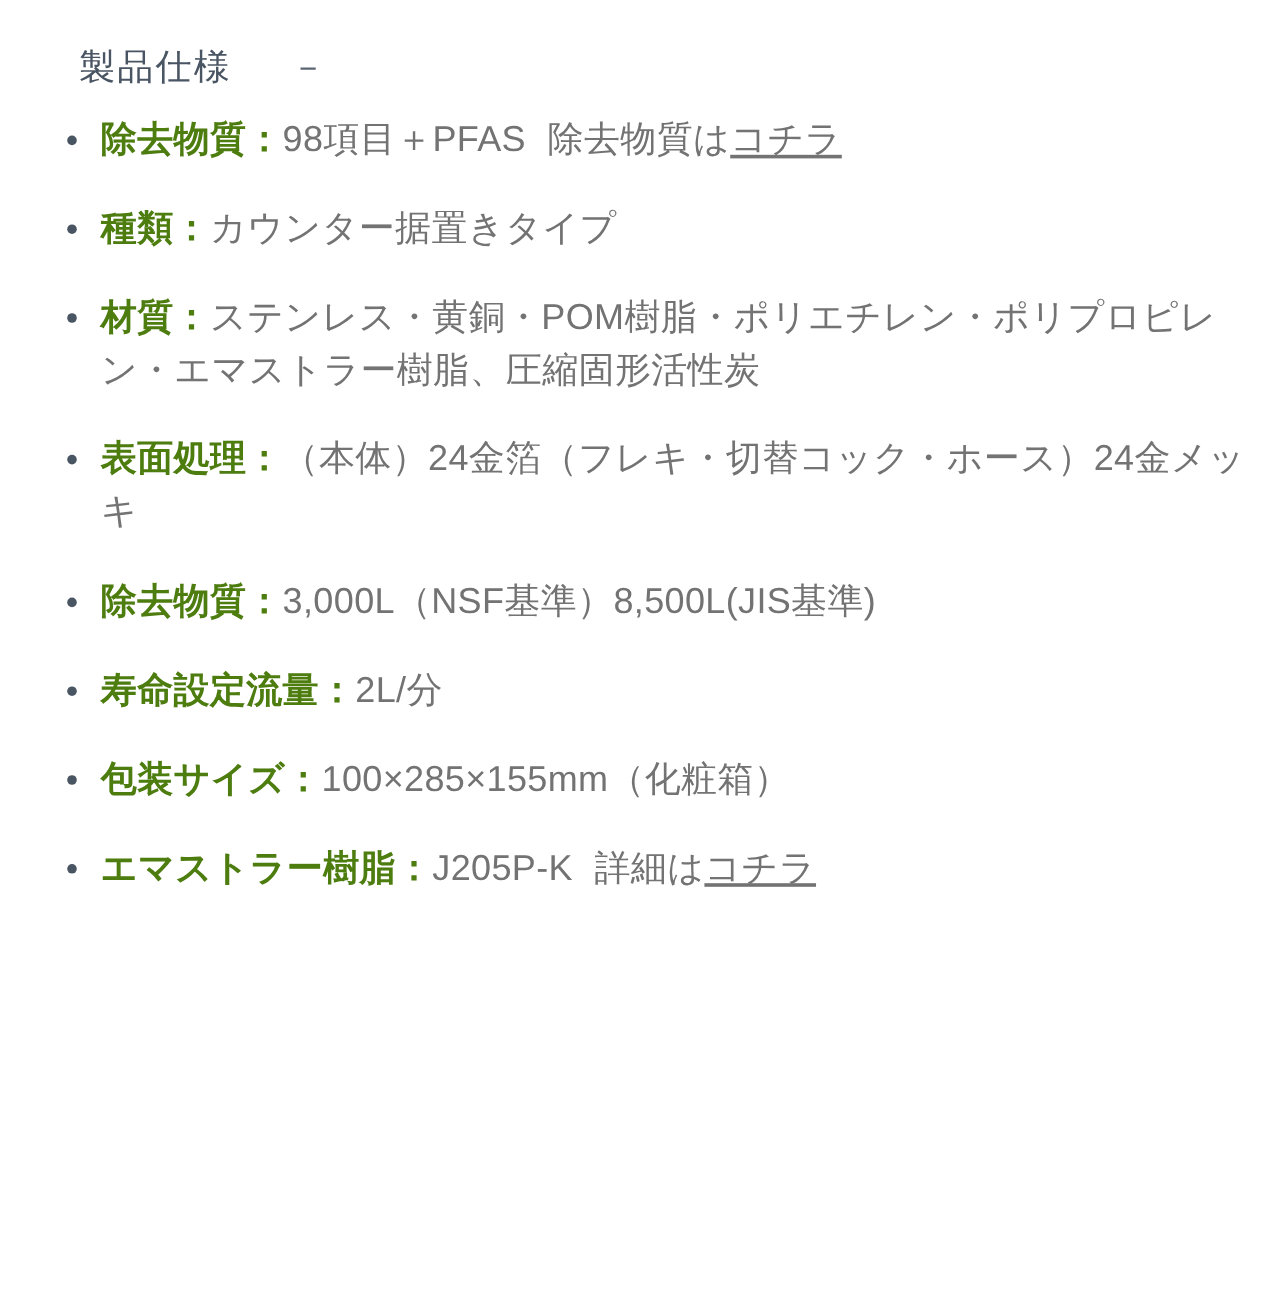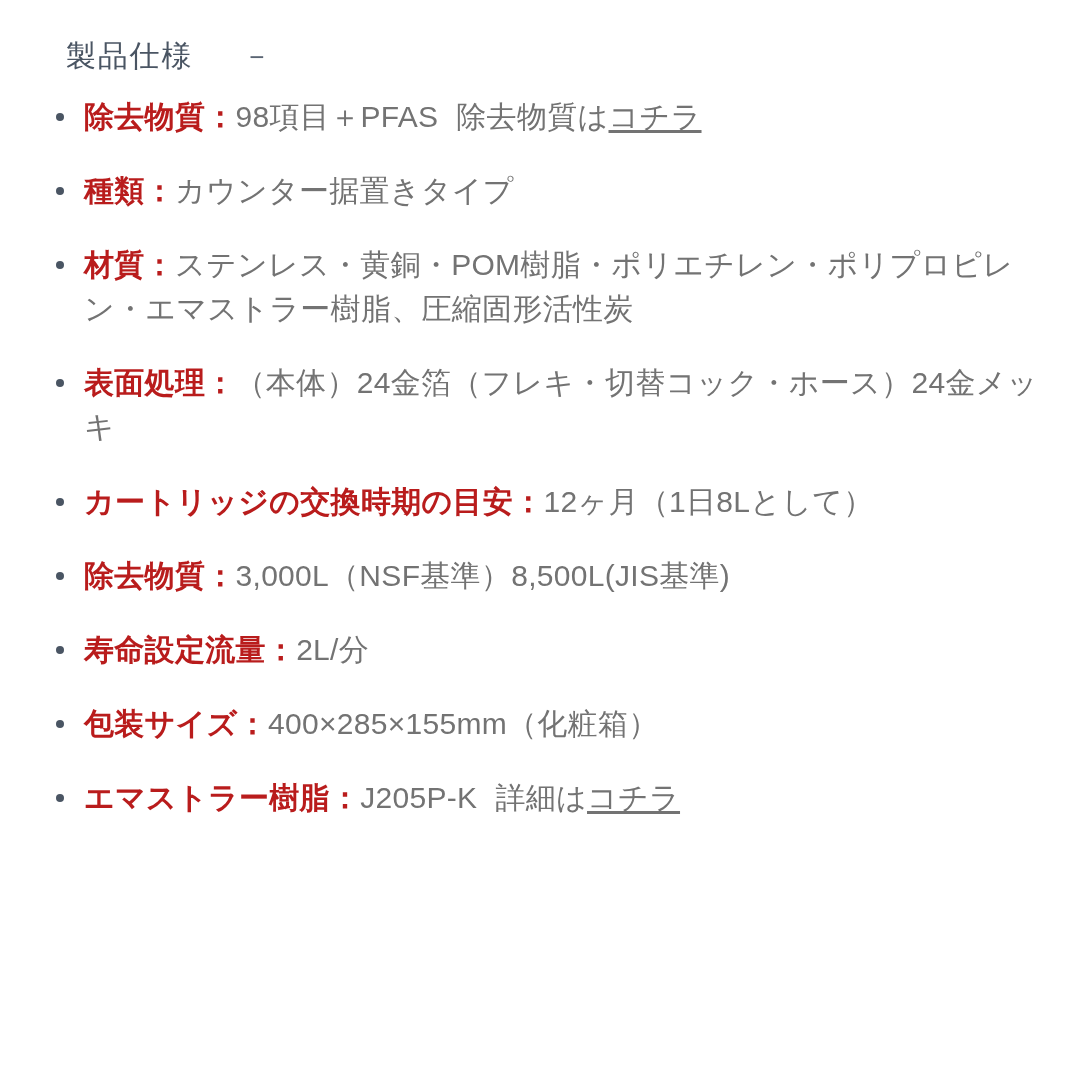--- a/index.html
+++ b/index.html
@@ -59,21 +59,21 @@
     position: absolute;
     left: 12px;
     top: 18px;
     width: 8px;
     height: 8px;
     border-radius: 50%;
     background: #4a5563;
   }
   .label {
     font-weight: 700;
-    color: #b91c1c;
+    color: #4d7c0f;
   }
   .value {
     font-weight: 400;
     color: #737373;
   }
   a.inline-link {
     color: #737373;
     text-decoration: underline;
     text-underline-offset: 3px;
   }
@@ -104,34 +104,31 @@
 
 
     <li>
       <span class="label">材質</span><span class="label">：</span><span class="value">ステンレス・黄銅・POM樹脂・ポリエチレン・ポリプロピレン・エマストラー樹脂、圧縮固形活性炭</span>
     </li>
 
     <li>
       <span class="label">表面処理</span><span class="label">：</span><span class="value">（本体）24金箔（フレキ・切替コック・ホース）24金メッキ</span>
     </li>
 
-    <li>
-      <span class="label">カートリッジの交換時期の目安</span><span class="label">：</span><span class="value">12ヶ月（1日8Lとして）</span>
-    </li>
 
     <li>
       <span class="label">除去物質</span><span class="label">：</span><span class="value">3,000L（NSF基準）8,500L(JIS基準)</span>
     </li>
 
     <li>
       <span class="label">寿命設定流量</span><span class="label">：</span><span class="value">2L/分</span>
     </li>
 
     <li>
-      <span class="label">包装サイズ：</span><span class="label"></span><span class="value">400×285×155mm（化粧箱）</span>
+      <span class="label">包装サイズ：</span><span class="label"></span><span class="value">100×285×155mm（化粧箱）</span>
     </li>
 
     <li>
       <span class="label">エマストラー樹脂</span><span class="label">：</span><span class="value">J205P-K</span><span class="gap"></span><span class="value">詳細は</span><a class="inline-link" href="#">コチラ</a>
     </li>
 
   </ul>
 
 </div>
 

